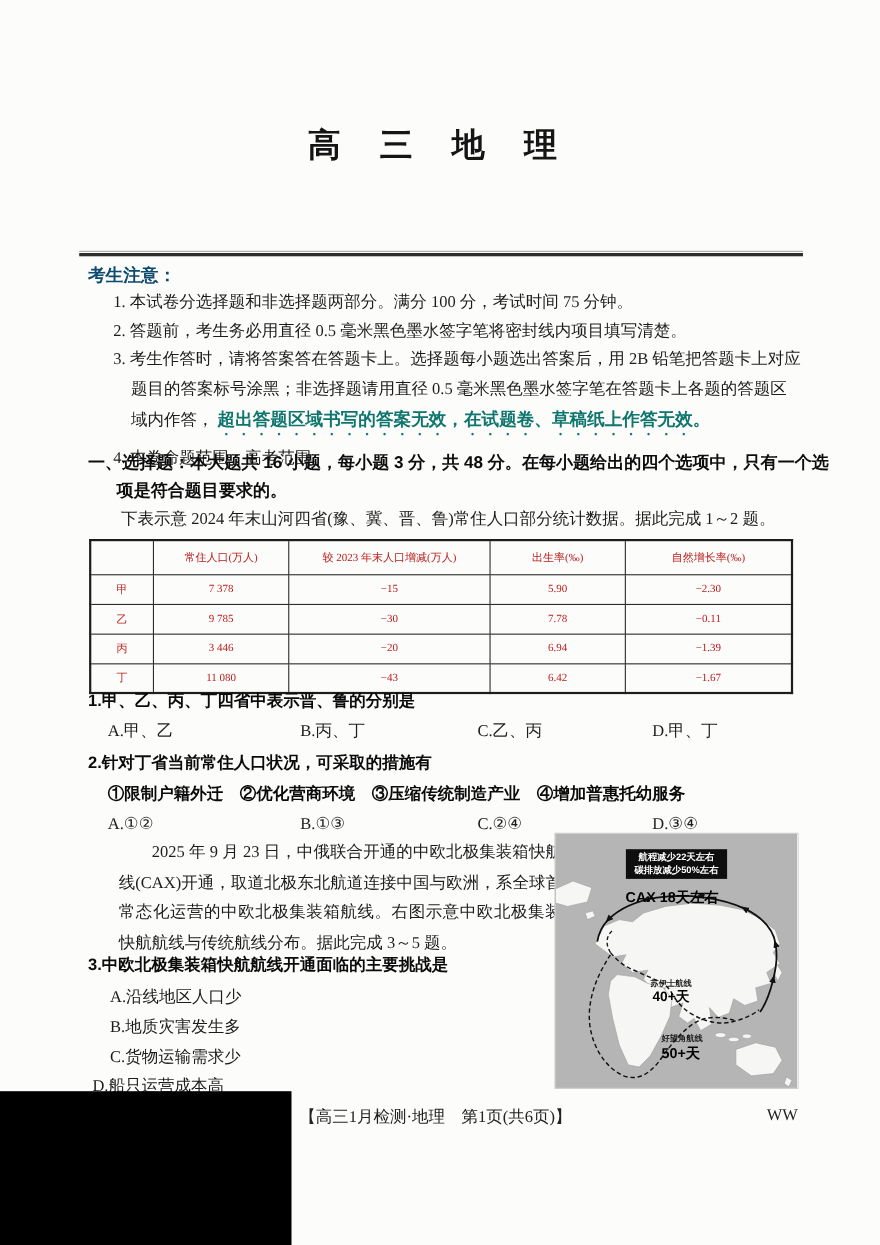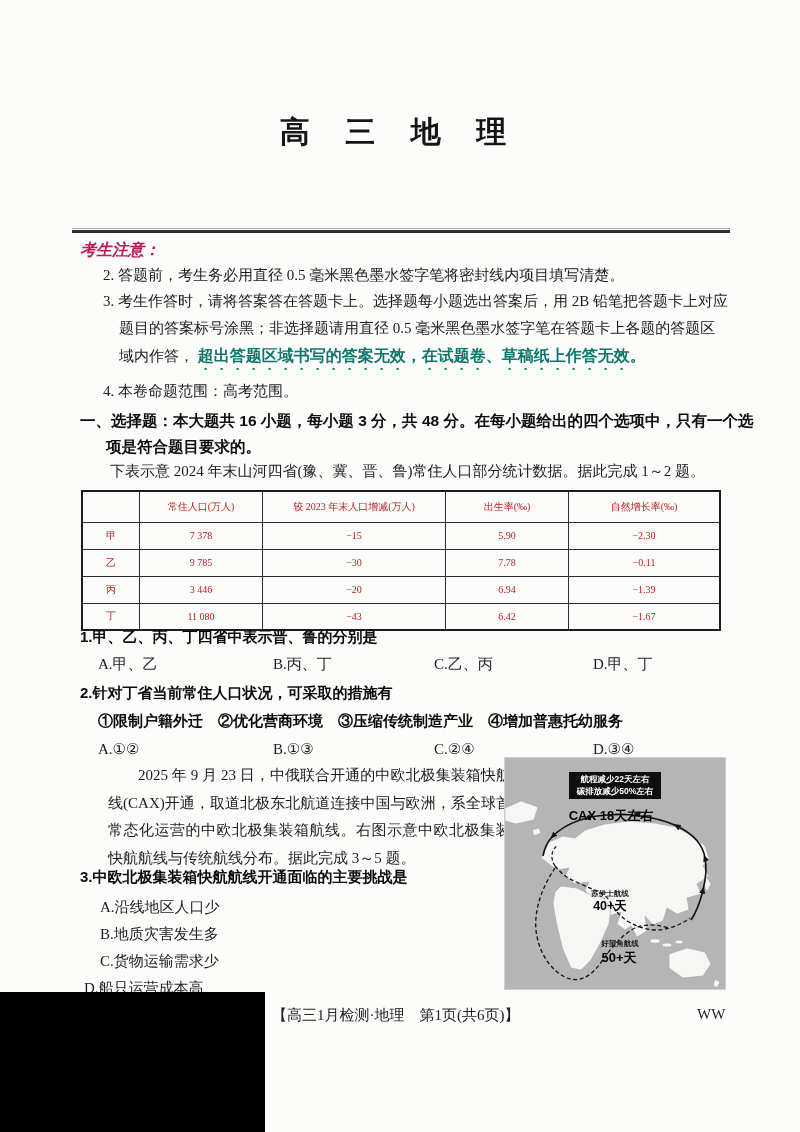--- a/index.html
+++ b/index.html
@@ -19,21 +19,21 @@
     font-size:30px;font-weight:700;
     letter-spacing:14px;
     color:#151515;
   }
   .rule{
     left:72px;width:658px;height:4px;
     border-top:1px solid #aaa;
   }
   .rule .bar{height:2.5px;background:#2e2e2e;margin-top:1px;}
   .sans{font-family:"Liberation Sans", sans-serif;}
-  .notice-head{font-size:16px;font-weight:700;color:#be185d;font-style:italic;}
+  .notice-head{font-size:16px;font-weight:700;color:#0c4a6e;}
   .notice-list{left:103px;width:625px;font-size:15px;line-height:26px;}
   .notice-item{padding-left:16px;text-indent:-16px;}
   .em-dots{
     font-family:Liberation Sans, sans-serif;
     font-weight:700;color:#0f766e;font-size:16px;
     -webkit-text-emphasis:filled dot;
     -webkit-text-emphasis-position:under;
     text-emphasis:filled dot;
     text-emphasis-position:under right;
   }
@@ -77,20 +77,24 @@
 
   <div class="abs title" style="top:112px;">高 三 地 理</div>
 
   <div class="abs rule" style="top:228px;">
     <div class="bar"></div>
   </div>
 
   <div class="abs sans notice-head" style="left:80px;top:240px;">考生注意：</div>
 
   <div class="abs notice-list" style="top:262px;">
+    <div class="notice-item">
+      <span>1.</span>
+      <span>本试卷分选择题和非选择题两部分。满分 100 分，考试时间 75 分钟。</span>
+    </div>
     <div class="notice-item">
       <span>2.</span>
       <span>答题前，考生务必用直径 0.5 毫米黑色墨水签字笔将密封线内项目填写清楚。</span>
     </div>
     <div class="notice-item" style="line-height:27px;">
       <span>3.</span>
       <span>考生作答时，请将答案答在答题卡上。选择题每小题选出答案后，用 2B 铅笔把答题卡上对应题目的答案标号涂黑；非选择题请用直径 0.5 毫米黑色墨水签字笔在答题卡上各题的答题区域内作答，</span>
       <span class="em-dots">超出答题区域书写的答案无效，在试题卷、草稿纸上作答无效。</span>
     </div>
     <div class="notice-item" style="margin-top:5px;">

